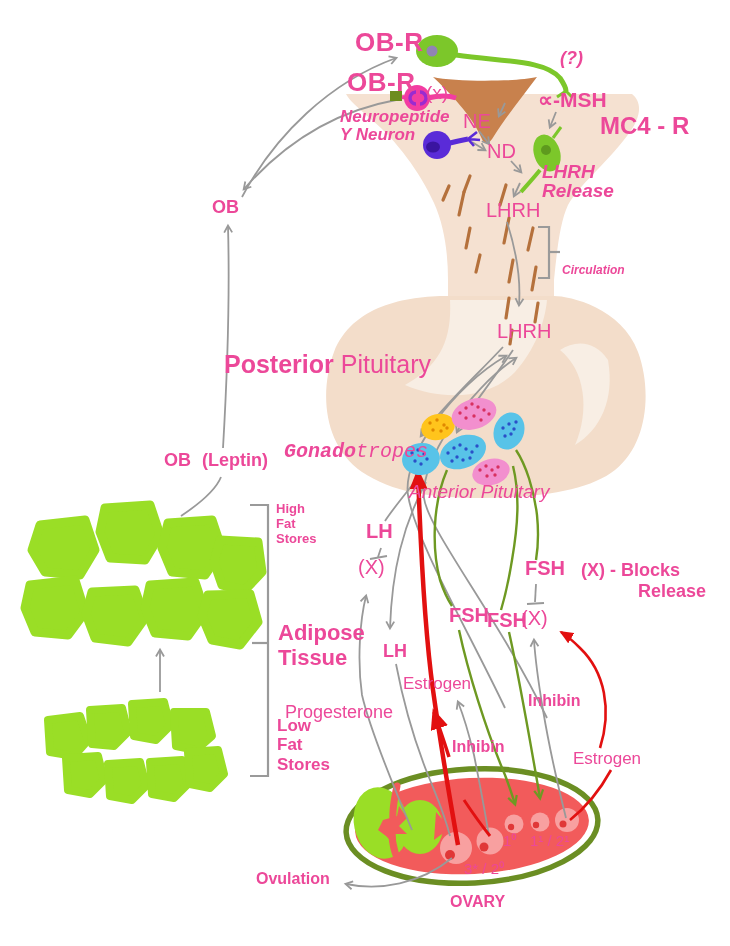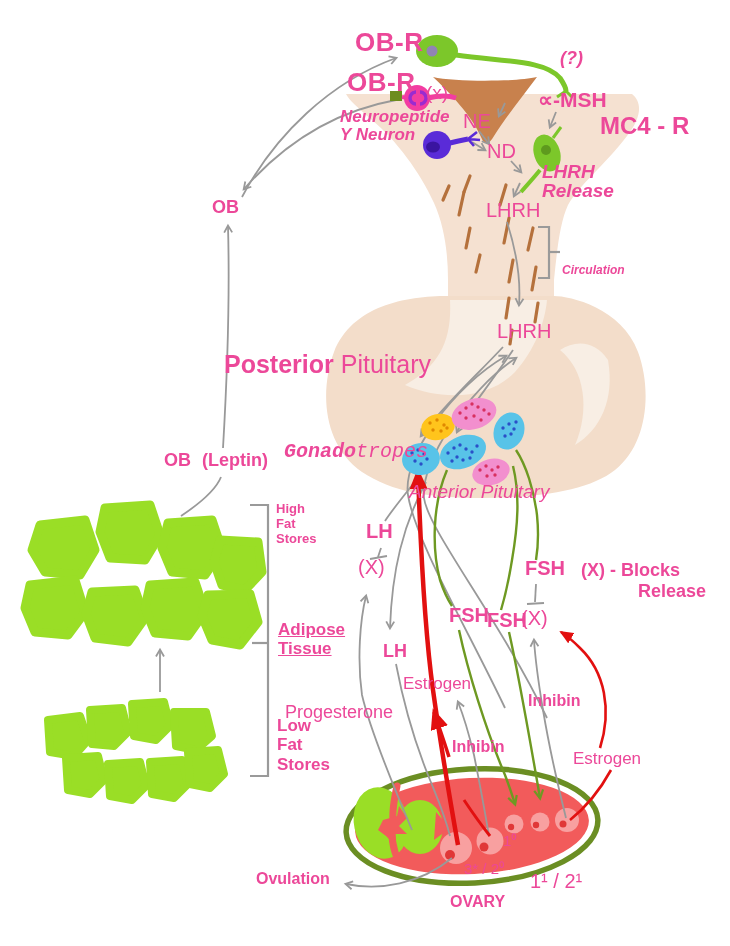--- a/index.html
+++ b/index.html
@@ -288,38 +288,38 @@
 <div class="lb" style="left:497px;top:320px;font-size:20px;">LHRH</div>
 <div class="lb b" style="left:212px;top:197px;font-size:18px;">OB</div>
 <div class="lb" style="left:224px;top:350px;font-size:25px;"><span class="b">Posterior</span><span> Pituitary</span></div>
 <div class="lb it" style="left:284px;top:441px;font-size:20px;font-family:Liberation Mono, monospace;"><span class="b">Gonado</span><span>tropes</span></div>
 <div class="lb it" style="left:389px;top:481px;font-size:19px;font-weight:500;margin-left:20px;">Anterior Pituitary</div>
 <div class="lb b" style="left:164px;top:450px;font-size:18px;">OB</div>
 <div class="lb b" style="left:202px;top:450px;font-size:18px;">(Leptin)</div>
 <div class="lb b ml" style="left:276px;top:502px;font-size:13px;">High
 Fat
 Stores</div>
-<div class="lb b ml" style="left:278px;top:620px;font-size:17px;text-decoration:underline;">Adipose
+<div class="lb b ml" style="left:278px;top:620px;font-size:22px;">Adipose
 Tissue</div>
 <div class="lb" style="left:285px;top:702px;font-size:18px;font-weight:500;">Progesterone</div>
 <div class="lb b ml" style="left:277px;top:716px;font-size:17px;">Low
 Fat
 Stores</div>
 <div class="lb b" style="left:366px;top:520px;font-size:20px;">LH</div>
 <div class="lb" style="left:358px;top:556px;font-size:20px;font-weight:500;">(X)</div>
 <div class="lb b" style="left:383px;top:641px;font-size:18px;">LH</div>
 <div class="lb" style="left:403px;top:674px;font-size:17px;font-weight:500;">Estrogen</div>
 <div class="lb b" style="left:449px;top:604px;font-size:20px;">FSH</div>
 <div class="lb b" style="left:487px;top:609px;font-size:20px;">FSH</div>
 <div class="lb" style="left:521px;top:607px;font-size:20px;font-weight:500;">(X)</div>
 <div class="lb b" style="left:525px;top:557px;font-size:20px;">FSH</div>
 <div class="lb b" style="left:581px;top:560px;font-size:18px;">(X) - Blocks</div>
 <div class="lb b" style="left:638px;top:581px;font-size:18px;">Release</div>
 <div class="lb b" style="left:452px;top:738px;font-size:16px;">Inhibin</div>
 <div class="lb b" style="left:528px;top:692px;font-size:16px;">Inhibin</div>
 <div class="lb" style="left:573px;top:749px;font-size:17px;font-weight:500;">Estrogen</div>
 <div class="lb b" style="left:256px;top:870px;font-size:16px;">Ovulation</div>
 <div class="lb" style="left:503px;top:832px;font-size:15px;font-weight:500;">1⁰</div>
-<div class="lb" style="left:530px;top:832px;font-size:20px;font-weight:500;margin-top:38px;">1¹ / 2¹</div>
+<div class="lb" style="left:530px;top:832px;font-size:15px;font-weight:500;">1¹ / 2¹</div>
 <div class="lb" style="left:464px;top:860px;font-size:15px;font-weight:500;">3* / 2⁰</div>
 <div class="lb b" style="left:450px;top:893px;font-size:16px;text-align:right;">OVARY</div>
 
 </div>
 
 </body></html>

